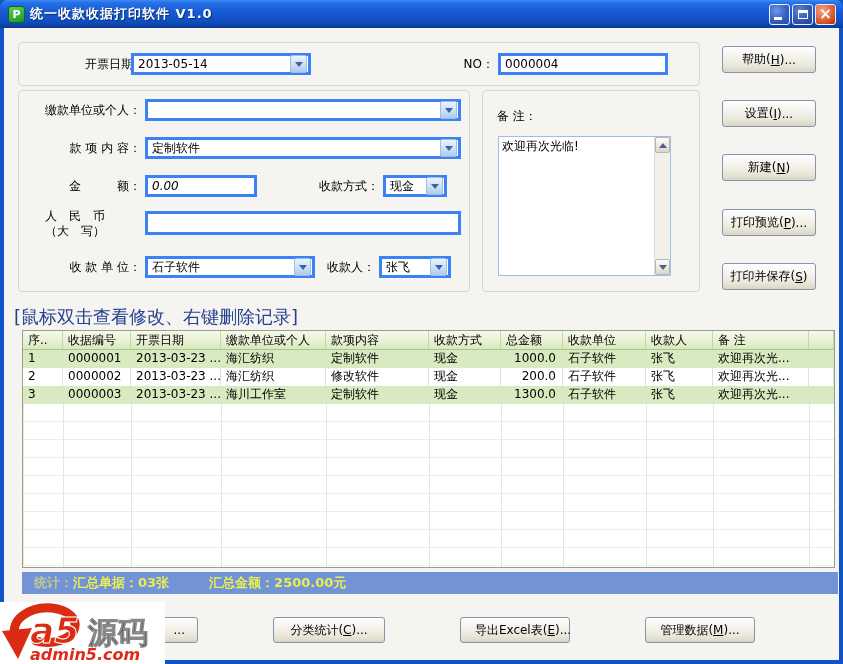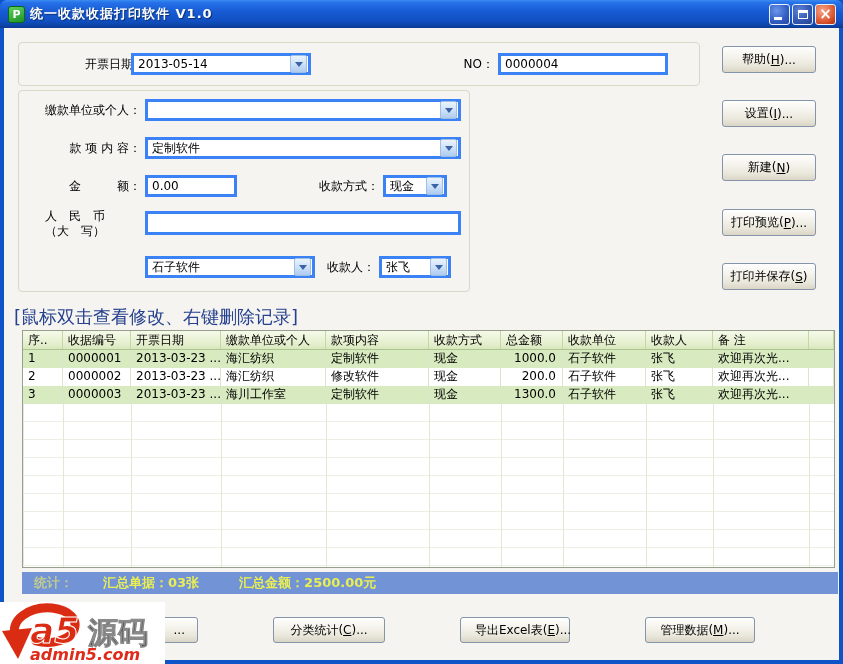--- a/index.html
+++ b/index.html
@@ -92,21 +92,21 @@
       linear-gradient(#E2E8D4,#E2E8D4) 478px 0/1px 100% no-repeat,
       linear-gradient(#E2E8D4,#E2E8D4) 540px 0/1px 100% no-repeat,
       linear-gradient(#E2E8D4,#E2E8D4) 623px 0/1px 100% no-repeat,
       linear-gradient(#E2E8D4,#E2E8D4) 690px 0/1px 100% no-repeat,
       linear-gradient(#E2E8D4,#E2E8D4) 786px 0/1px 100% no-repeat,
       repeating-linear-gradient(180deg, transparent 0 17px, #ECEFE3 17px 18px);
   }
 
   
   .statusbar { position:absolute; left:18px; top:544px; width:816px; height:22px; background:#7293D6; display:flex; align-items:center; padding-left:12px; font-weight:bold; font-size:13px; }
-  .st-label { color:#BFCB8F; margin-right:30px; }
+  .st-label { color:#BFCB8F; margin-right:0; }
   .st-docs { color:#E9EF52; margin-right:40px; }
   .st-amount { color:#E9EF52; }
 
   
   .watermark { position:absolute; left:0; top:602px; width:165px; height:62px; background:#fff; z-index:50; }
 </style>
 </head>
 <body>
 
 <div class="window">
@@ -150,50 +150,65 @@
 
       <div class="lbl r" style="left:8px; top:46px; width:114px;">款 项 内 容：</div>
       <div class="field combo" style="left:126px; top:46px; width:316px;">
         <span class="val">定制软件</span>
         <span class="cmb-btn">
             <span class="tri-down"></span>
           </span>
       </div>
 
       <div class="lbl r" style="left:8px; top:84px; width:114px;">金　　　额：</div>
-      <input class="field" style="left: 126px; top: 84px; width: 92px;" value="0.00">
+      <input class="field" style="left: 126px; top: 84px; width: 112px; font-style: italic;" value="0.00">
       <div class="lbl r" style="left:280px; top:84px; width:80px;">收款方式：</div>
       <div class="field combo" style="left:364px; top:84px; width:64px;">
         <span class="val">现金</span>
         <span class="cmb-btn">
             <span class="tri-down"></span>
           </span>
       </div>
 
       <div class="lbl" style="left:26px; top:118px; width:100px; height:30px; line-height:15px;">
         <span>人　民　币</span><br>
         <span>（大　写）</span>
       </div>
       <input class="field" style="left: 126px; top: 120px; width: 316px; height: 24px;" value="">
 
+      <div class="lbl r" style="left:8px; top:165px; width:114px;">收 款 单 位：</div>
       <div class="field combo" style="left:126px; top:165px; width:170px;">
         <span class="val">石子软件</span>
         <span class="cmb-btn">
             <span class="tri-down"></span>
           </span>
       </div>
       <div class="lbl r" style="left:296px; top:165px; width:60px;">收款人：</div>
       <div class="field combo" style="left:360px; top:165px; width:72px;">
         <span class="val">张飞</span>
         <span class="cmb-btn">
             <span class="tri-down"></span>
           </span>
       </div>
     </div>
 
+    <div class="groupbox gb-remark">
+      <div class="lbl" style="left:14px; top:14px; width:80px;">备 注：</div>
+      <div class="remark-box">
+        <div class="remark-text">欢迎再次光临!</div>
+        <div class="vscroll">
+          <div class="sbtn">
+              <span class="tri-up"></span>
+            </div>
+          <div class="sbtn">
+              <span class="tri-down" style="border-top-color:#4D6185;"></span>
+            </div>
+        </div>
+      </div>
+    </div>
 
     <div class="btn side-btn" style="top:18px;">
       <span>帮助(</span>
         <span class="key">H</span>
         <span>)...</span>
     </div>
     <div class="btn side-btn" style="top:72px;">
       <span>设置(</span>
         <span class="key">I</span>
         <span>)...</span>

